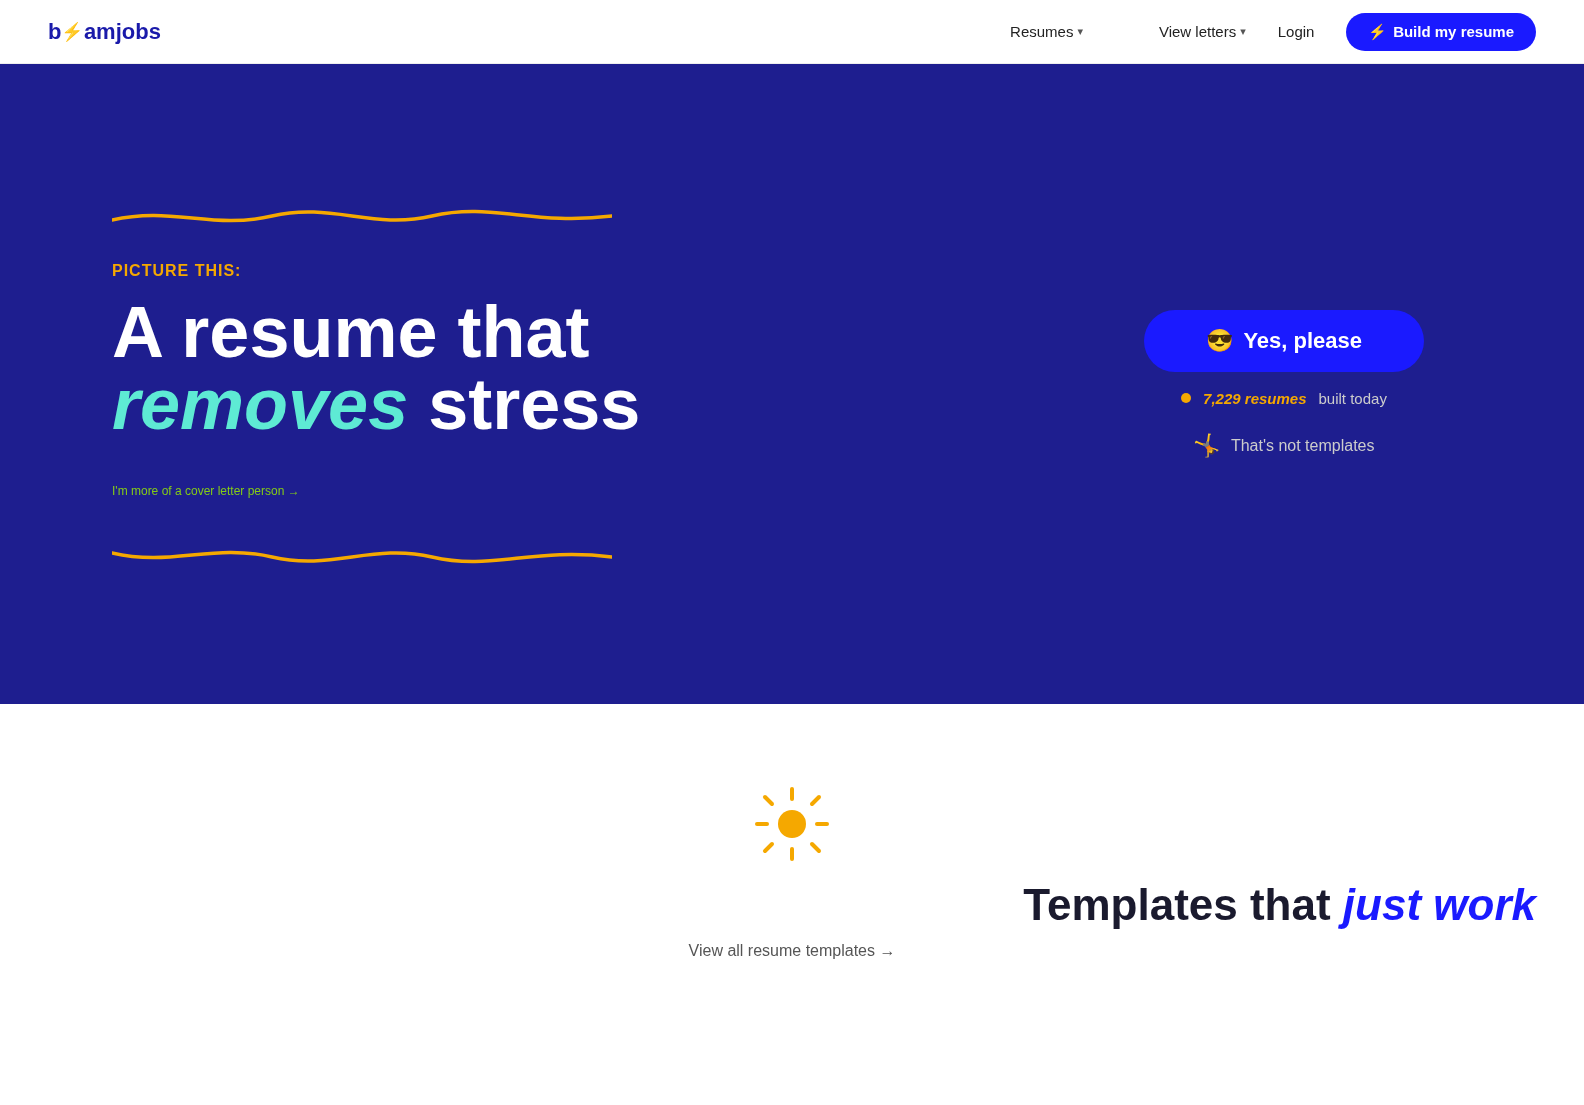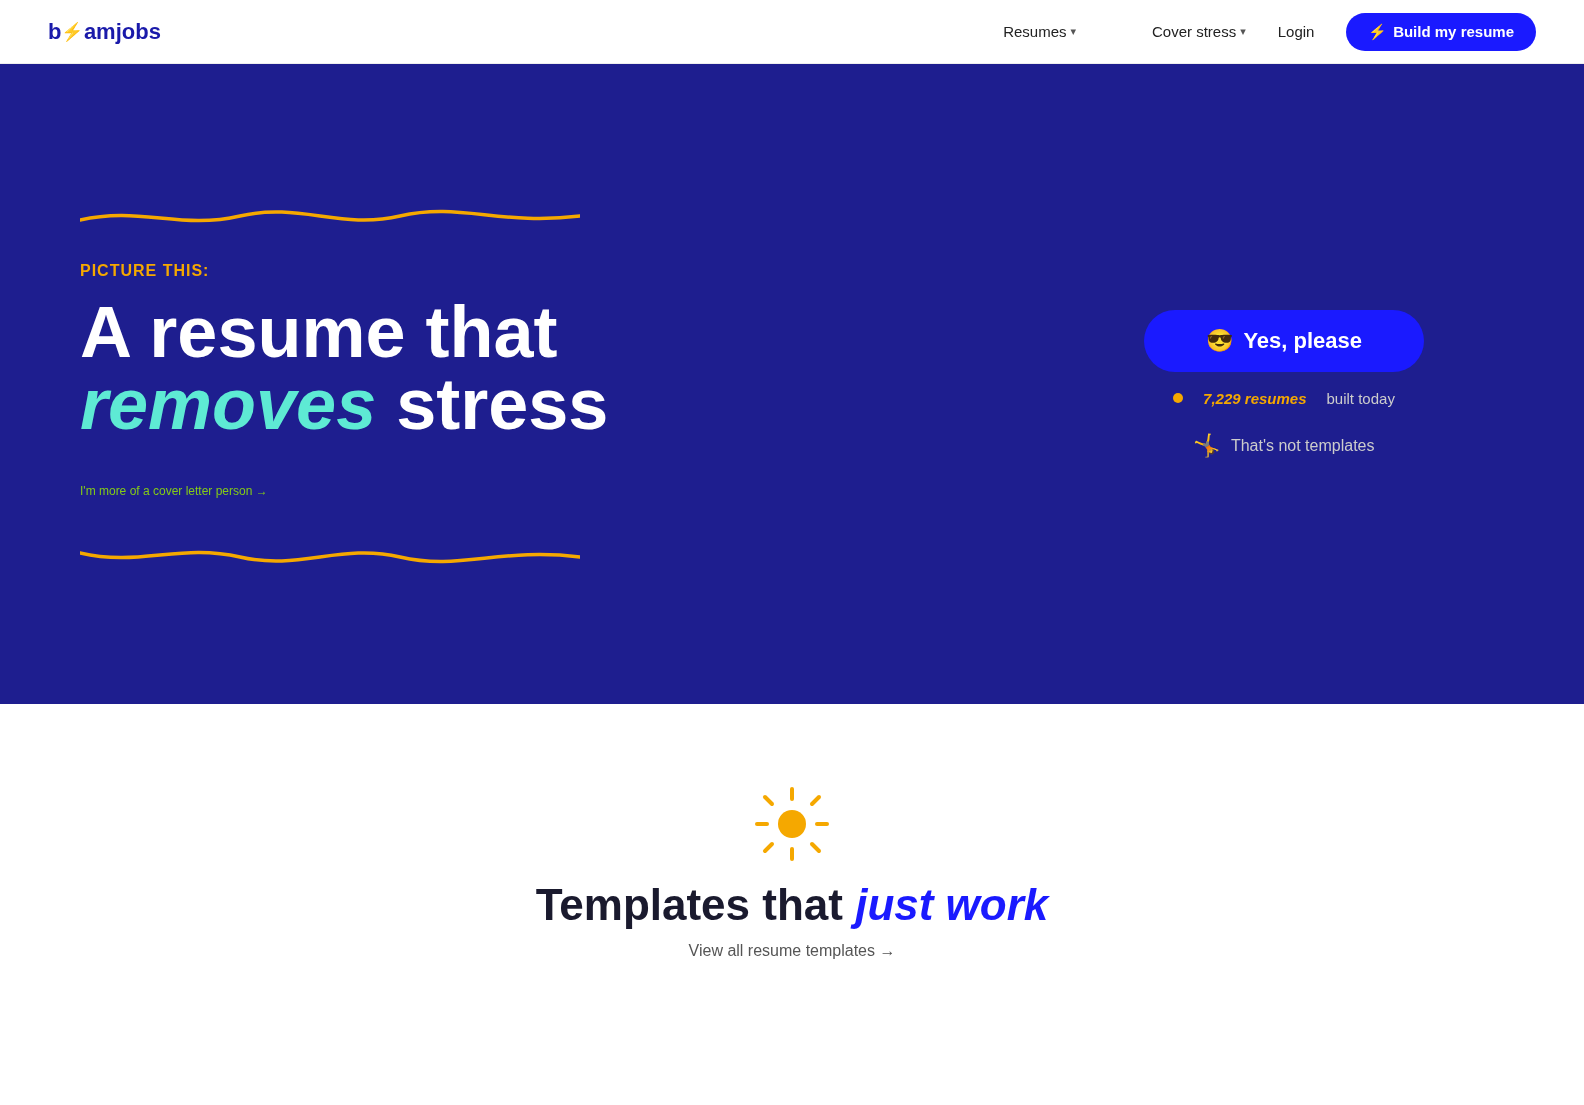--- a/index.html
+++ b/index.html
@@ -28,21 +28,21 @@
     .nav-cta {
       background: #1a1aff; color: #fff; border: none; border-radius: 28px;
       padding: 10px 22px; font-size: 15px; font-weight: 700; cursor: pointer;
       display: flex; align-items: center; gap: 6px;
     }
 
     
     .hero {
       background: #1e1e8f; min-height: 640px;
       display: flex; align-items: center; justify-content: space-between;
-      padding: 60px 140px 60px 80px; position: relative; overflow: hidden;
+      padding: 60px 140px 60px 112px; position: relative; overflow: hidden;
     }
     .hero-left { flex: 1; max-width: 700px; }
     .wave-top, .wave-bottom {
       width: 500px; height: 28px; position: relative; margin-bottom: 32px;
     }
     .wave-bottom { margin-top: 40px; margin-bottom: 0; }
     .wave-svg { width: 100%; height: 100%; }
 
     .hero-eyebrow {
       color: #f5a800; font-size: 16px; font-weight: 800; letter-spacing: 1px;
@@ -68,40 +68,40 @@
       min-width: 320px;
     }
     .hero-yes-btn {
       background: #1a1aff; color: #fff; border: none; border-radius: 40px;
       padding: 18px 52px; font-size: 22px; font-weight: 800; cursor: pointer;
       display: flex; align-items: center; gap: 10px; white-space: nowrap;
       min-width: 280px; justify-content: center;
     }
     .hero-yes-emoji { font-size: 22px; }
     .hero-resumes-count {
-      color: #ccc; font-size: 15px; display: flex; align-items: center; gap: 20px;
+      color: #ccc; font-size: 15px; display: flex; align-items: center; gap: 12px;
     }
     .hero-dot { width: 10px; height: 10px; border-radius: 50%; background: #f5a800; display: inline-block; }
     .hero-resumes-bold { color: #f5a800; font-weight: 700; font-style: italic; }
     .hero-not-possible {
       color: #ccc; font-size: 16px; display: flex; align-items: center; gap: 10px; cursor: pointer;
       margin-top: 8px;
     }
     .hero-not-emoji { font-size: 22px; }
 
     
     .templates-section {
       background: #fff; padding: 80px 48px 40px; text-align: center;
     }
     .templates-icon {
       display: inline-block; margin-bottom: 12px;
     }
     .sun-svg { width: 80px; height: 80px; }
 
-    .templates-heading { font-size: 44px; font-weight: 900; color: #1a1a2e; margin-bottom: 12px; }
+    .templates-heading { font-size: 44px; font-weight: 900; color: #1a1a2e; margin-bottom: 12px; text-align: right; }
     .templates-heading-just { color: #1a1aff; font-style: italic; }
     .templates-heading-work { color: #1a1aff; font-style: italic; }
     .templates-subtext {
       color: #555; font-size: 17px; max-width: 520px; margin: 0 auto 24px; line-height: 1.6;
     }
     .templates-view-link {
       color: #555; font-size: 16px; display: inline-flex; align-items: center; gap: 8px;
       cursor: pointer; text-decoration: none;
     }
 
@@ -118,21 +118,21 @@
     <span class="logo-b">b</span>
       <span class="logo-bolt">⚡</span>
       <span class="logo-rest">amjobs</span>
   </a>
   <div class="nav-links">
     <button class="nav-link">
       <span>Resumes</span>
       <span class="nav-chevron">▾</span>
     </button>
     <button class="nav-link">
-      <span>Cover stress</span>
+      <span>View letters</span>
       <span class="nav-chevron">▾</span>
     </button>
     <button class="nav-login">Login</button>
     <button class="nav-cta">
       <span>⚡</span>
       <span>Build my resume</span>
     </button>
   </div>
 </nav>
 

